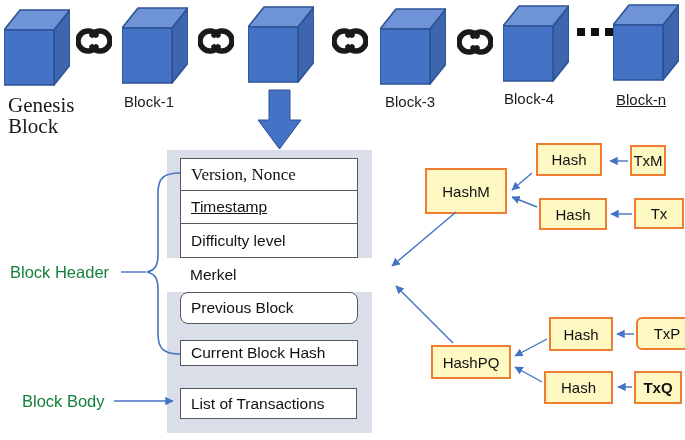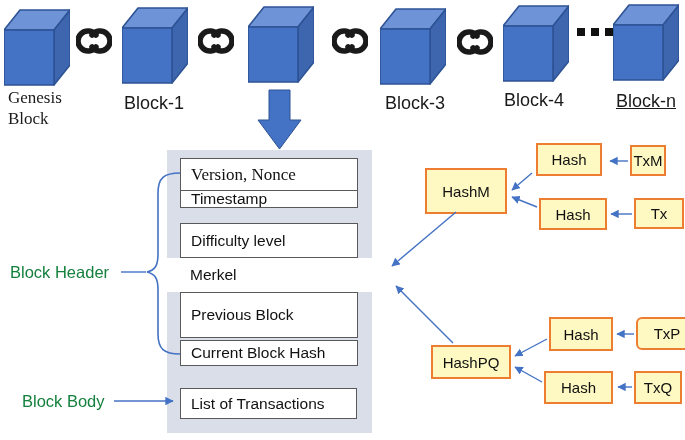--- a/index.html
+++ b/index.html
@@ -4,22 +4,22 @@
 <style>
   :root{
     --cube-front:#4472C4; --cube-top:#6E93D6; --cube-side:#3D66AE; --cube-outline:#2E5395;
     --connector-blue:#4472C4; --box-border-orange:#ED7D31; --container-bg:#D9DEE9;
     --row-border:#595959; --link-black:#1A1A1A;
   }
   html,body{margin:0;padding:0;}
   body{width:685px;height:440px;background:#fff;position:relative;overflow:hidden;
        font-family:"Liberation Sans",sans-serif;color:#111;}
   
-  .blk-label{position:absolute;font-size:18px;color:#1a1a1a;z-index:2;}
-  .blk-label.serif{font-family:"Liberation Serif",serif;font-size:17px;line-height:21px;width:72px;}
+  .blk-label{position:absolute;font-size:15px;color:#1a1a1a;z-index:2;}
+  .blk-label.serif{font-family:"Liberation Serif",serif;font-size:21px;line-height:21px;width:72px;margin-top:8px;}
   
   .container-bg{position:absolute;left:167px;top:150px;width:205px;height:283px;
                 background:var(--container-bg);z-index:1;}
   .row{position:absolute;left:180px;width:178px;background:#fff;border:1px solid var(--row-border);
        display:flex;align-items:center;padding-left:10px;box-sizing:border-box;
        font-size:15.5px;z-index:2;}
   .row.serif{font-family:"Liberation Serif",serif;font-size:17px;}
   .merkel-band{position:absolute;left:167px;top:258px;width:219px;height:34px;background:#fff;
                display:flex;align-items:center;padding-left:23px;box-sizing:border-box;
                font-size:15.5px;z-index:2;text-align:center;}
@@ -97,32 +97,32 @@
 
 <div class="blk-label serif" style="left:8px;top:87px;">Genesis Block</div>
 <div class="blk-label" style="left:124px;top:93px;">Block-1</div>
 <div class="blk-label" style="left:385px;top:93px;">Block-3</div>
 <div class="blk-label" style="left:504px;top:90px;">Block-4</div>
 <div class="blk-label" style="left:616px;top:91px;text-decoration:underline;">Block-n</div>
 
 <div class="container-bg"></div>
 
 <div class="row serif" style="top:158px;height:33px;">Version, Nonce</div>
-<div class="row" style="top:190px;height:18px;">Timestamp</div>
+<div class="row" style="top:190px;height:34px;text-decoration:underline;">Timestamp</div>
 <div class="row" style="top:223px;height:35px;">Difficulty level</div>
 <div class="merkel-band">Merkel</div>
-<div class="row" style="top:292px;height:46px;">Previous Block</div>
+<div class="row" style="top:292px;height:32px;border-radius:8px;">Previous Block</div>
 <div class="row" style="top:340px;height:26px;text-align:right;">Current Block Hash</div>
 <div class="row" style="top:388px;height:31px;width:177px;">List of Transactions</div>
 
 <div class="side-label" style="left:10px;top:263px;">Block Header</div>
 <div class="side-label" style="left:22px;top:392px;">Block Body</div>
 
 <div class="obox" style="left:425px;top:168px;width:82px;height:46px;">HashM</div>
 <div class="obox" style="left:536px;top:143px;width:66px;height:33px;">Hash</div>
 <div class="obox" style="left:630px;top:145px;width:36px;height:31px;">TxM</div>
 <div class="obox" style="left:539px;top:198px;width:68px;height:32px;">Hash</div>
 <div class="obox" style="left:634px;top:198px;width:50px;height:31px;">Tx</div>
 <div class="obox" style="left:431px;top:345px;width:80px;height:34px;">HashPQ</div>
 <div class="obox" style="left:549px;top:317px;width:64px;height:34px;">Hash</div>
 <div class="obox" style="left:636px;top:317px;width:62px;height:33px;border-radius:6px;">TxP</div>
 <div class="obox" style="left:544px;top:371px;width:69px;height:33px;">Hash</div>
-<div class="obox" style="left:634px;top:371px;width:48px;height:33px;">TxQ</div>
+<div class="obox" style="left:634px;top:371px;width:48px;height:33px;font-weight:bold;">TxQ</div>
 
 </body></html>

